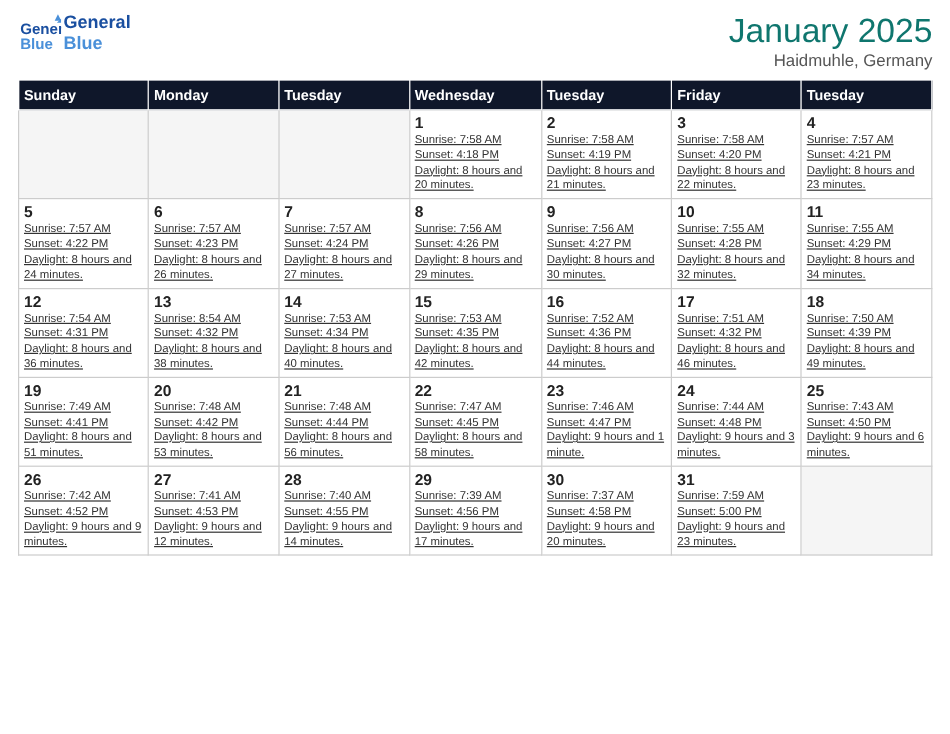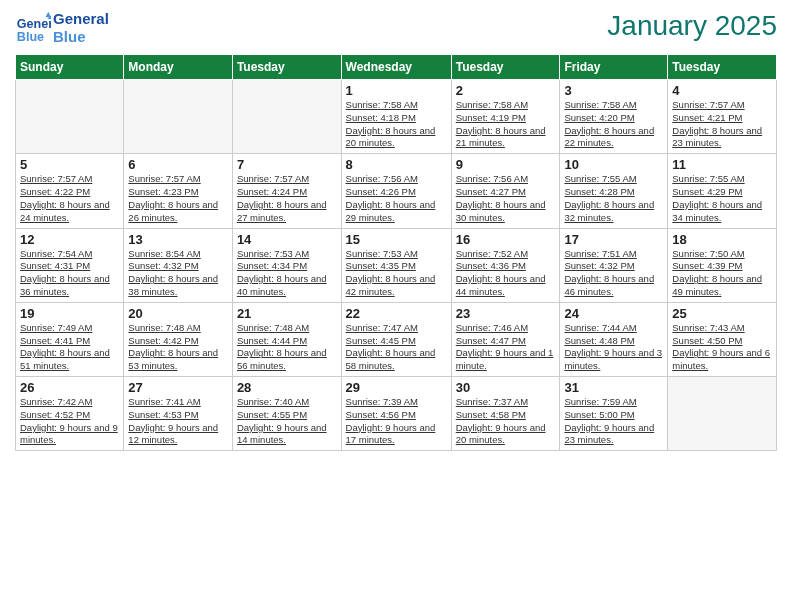--- a/index.html
+++ b/index.html
@@ -42,21 +42,21 @@
     .title-block h2 {
       font-size: 14px;
       font-weight: normal;
       color: #555;
     }
     .calendar {
       width: 100%;
       border-collapse: collapse;
     }
     .calendar thead tr th {
-      background: #15803d;
+      background: #0f172a;
       color: #fff;
       font-size: 12px;
       font-weight: bold;
       padding: 5px 4px;
       border: 1px solid #fff;
       text-align: left;
     }
     .calendar tbody tr td {
       vertical-align: top;
       border: 1px solid #ccc;
@@ -99,20 +99,21 @@
         <polygon points="34,8 40,8 37,2" fill="#4a90d9"></polygon>
         <polygon points="36,10 40,10 40,6" fill="#4a90d9"></polygon>
       </svg>
       <div>
         <div style="font-size:15px;font-weight:bold;color:#1a4fa0;line-height:1.2;">General</div>
         <div style="font-size:15px;font-weight:bold;color:#4a90d9;line-height:1.2;">Blue</div>
       </div>
     </div>
     <div class="title-block">
       <h1>January 2025</h1>
+      <h2>Haidmuhle, Germany</h2>
     </div>
   </div>
 
   <table class="calendar">
     <thead>
       <tr>
         <th>Sunday</th>
         <th>Monday</th>
         <th>Tuesday</th>
         <th>Wednesday</th>

